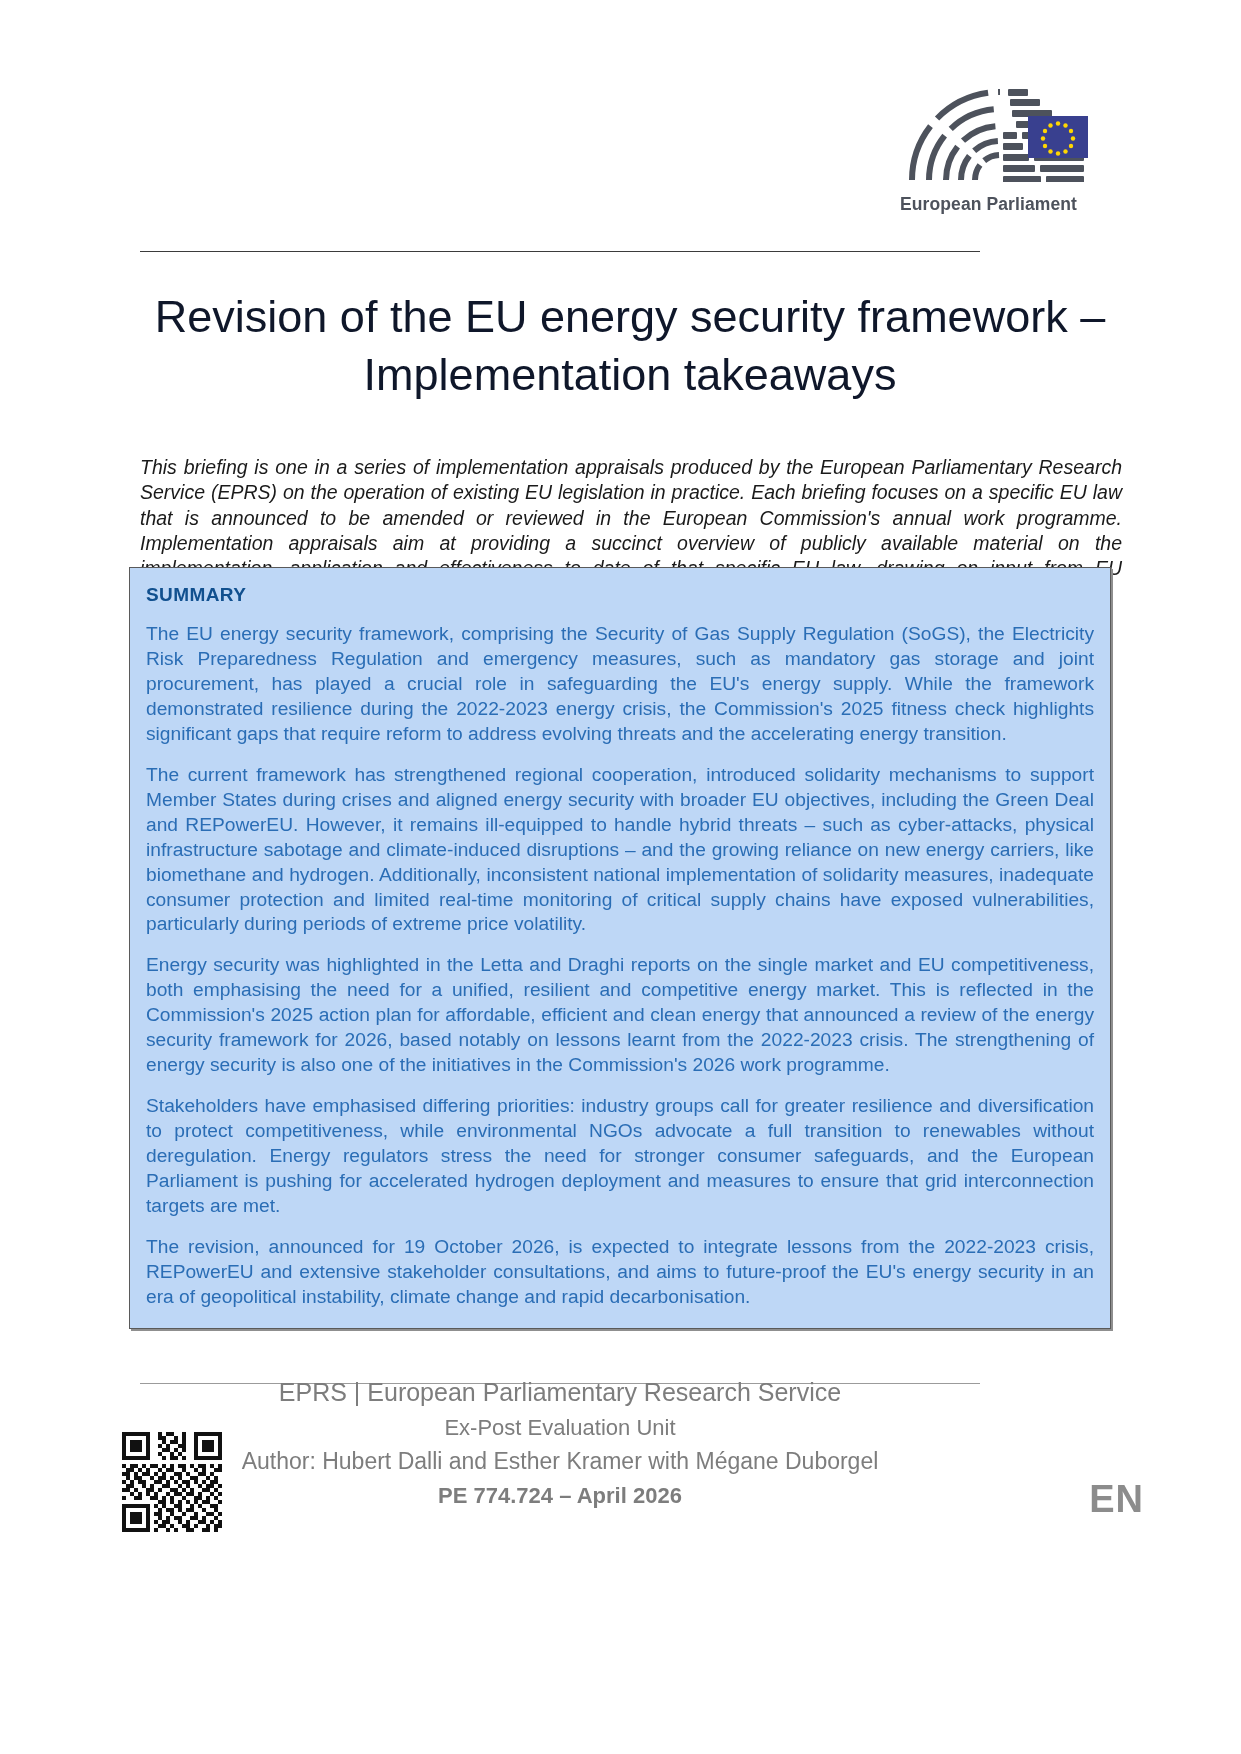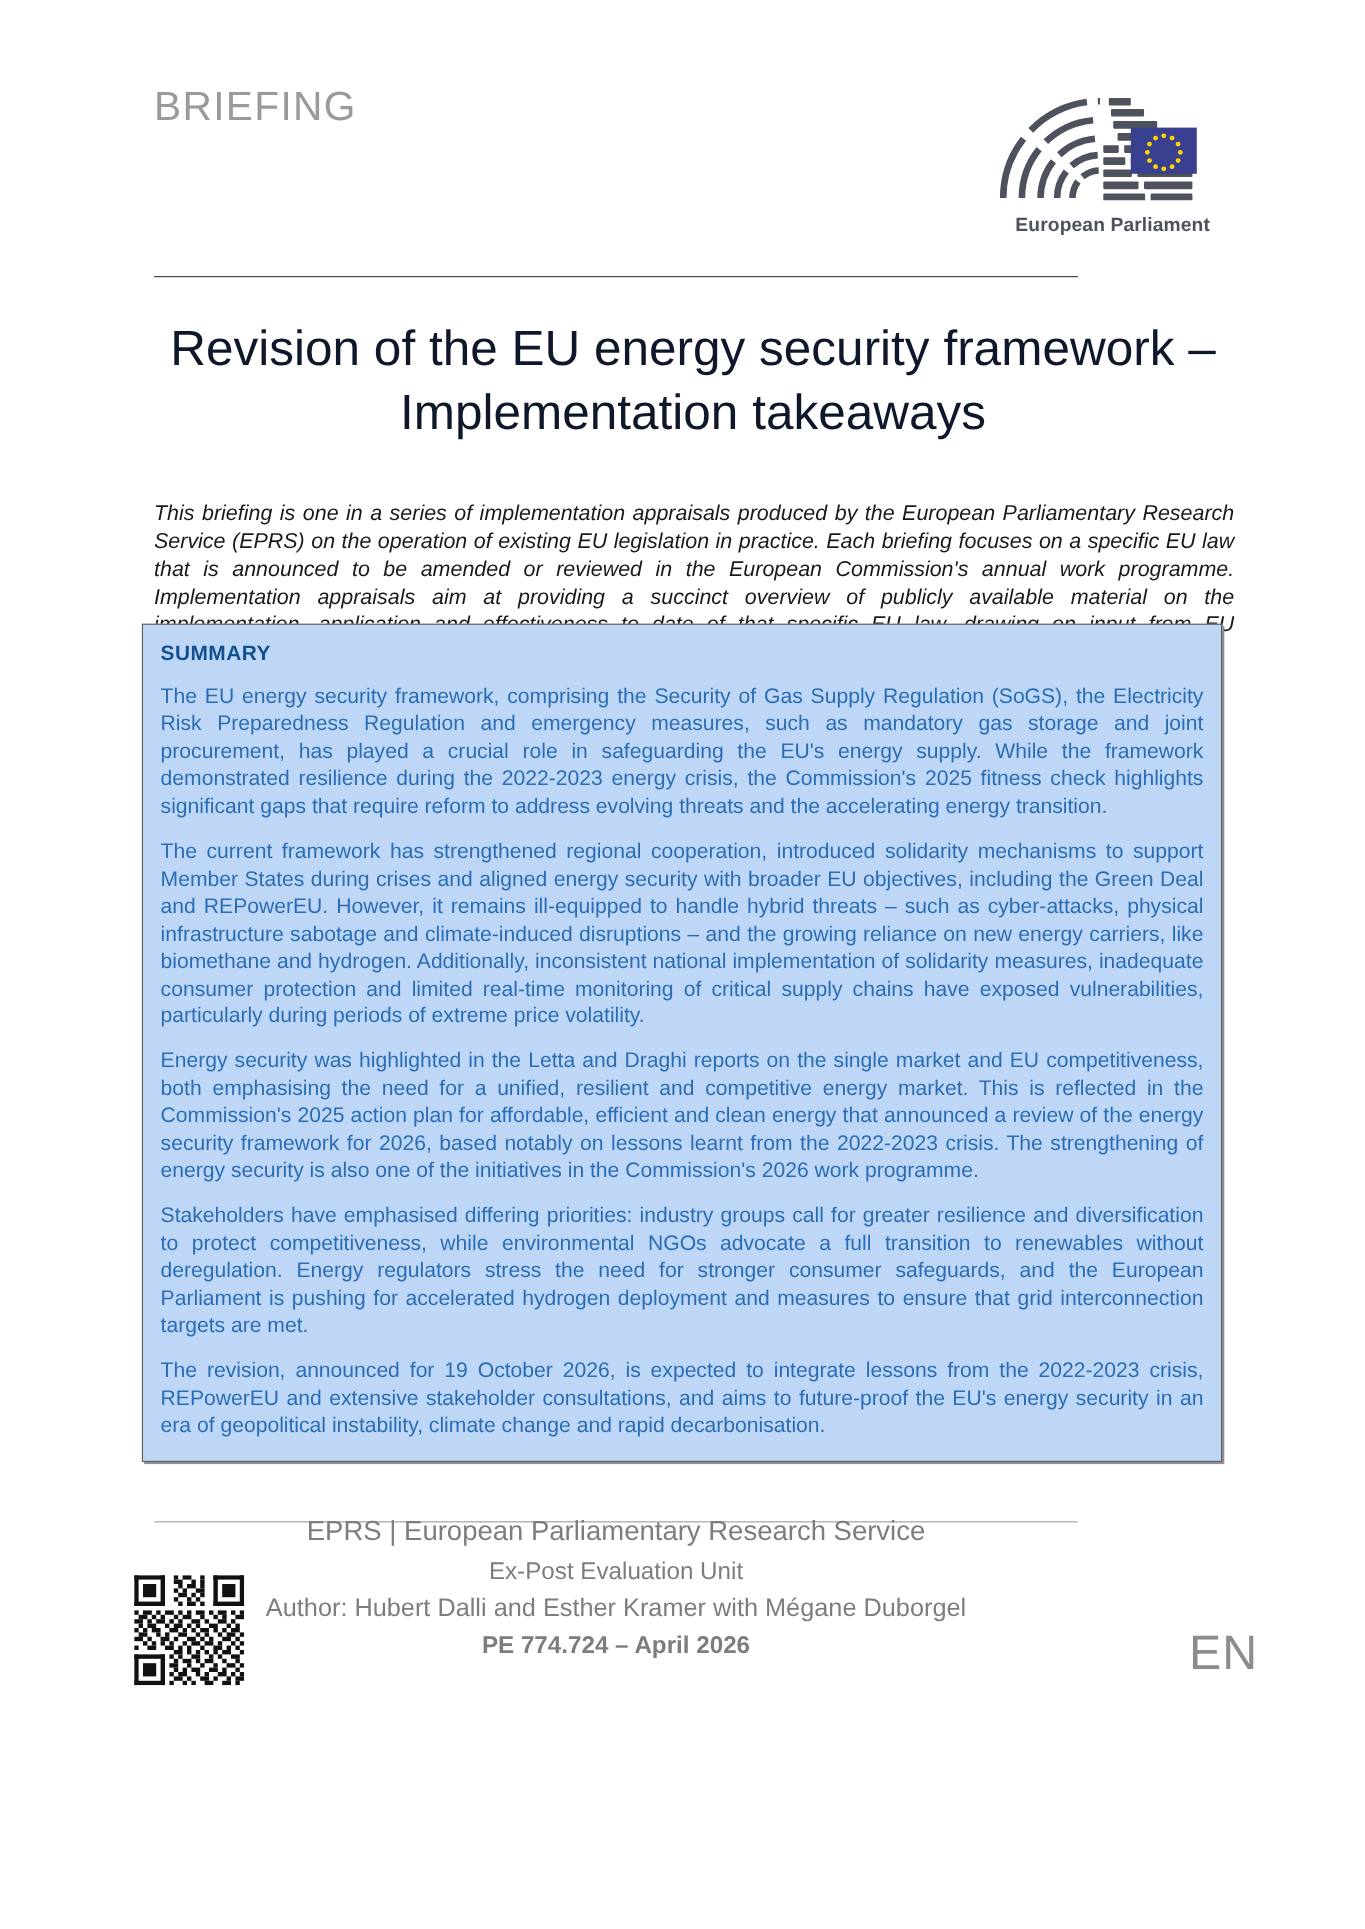--- a/index.html
+++ b/index.html
@@ -63,21 +63,21 @@
     position: absolute;
     left: 0; top: 0;
     width: 200px;
     height: 102px;
   }
   .ep-logo-text {
     position: absolute;
     left: 0;
     bottom: 0;
     width: 200px;
-    text-align: right;
+    text-align: left;
     font-size: 17.5px;
     font-weight: bold;
     color: #4d525c;
     letter-spacing: 0.1px;
   }
 
   
   .hrule-top {
     position: absolute;
     left: 140px;
@@ -179,34 +179,34 @@
     top: 1432px;
     width: 100px;
     height: 100px;
   }
 
   
   .lang-code {
     position: absolute;
     right: 97px;
     top: 1478px;
-    font-size: 44px;
+    font-size: 38px;
     color: #8c8c8c;
     letter-spacing: 1px;
+    font-weight: bold;
   }
 </style>
 </head>
 <body>
 
 <div class="page">
 
   <div class="header">
 
     <div class="header-left">
-      <div class="briefing-word">BRIEFING</div>
     </div>
 
     <div class="ep-logo">
       <svg class="ep-logo-mark" viewBox="0 0 200 102">
         <g fill="none" stroke="#4d525c" stroke-width="6" stroke-linecap="butt">
           <path d="M12,100 A88,88 0 0 1 100,12" stroke-dasharray="58 10"></path>
           <path d="M29,100 A71,71 0 0 1 100,29" stroke-dasharray="48 9"></path>
           <path d="M46,100 A54,54 0 0 1 100,46" stroke-dasharray="36 8"></path>
           <path d="M61,100 A39,39 0 0 1 100,61" stroke-dasharray="26 7"></path>
           <path d="M75,100 A25,25 0 0 1 100,75" stroke-dasharray="16 6"></path>

